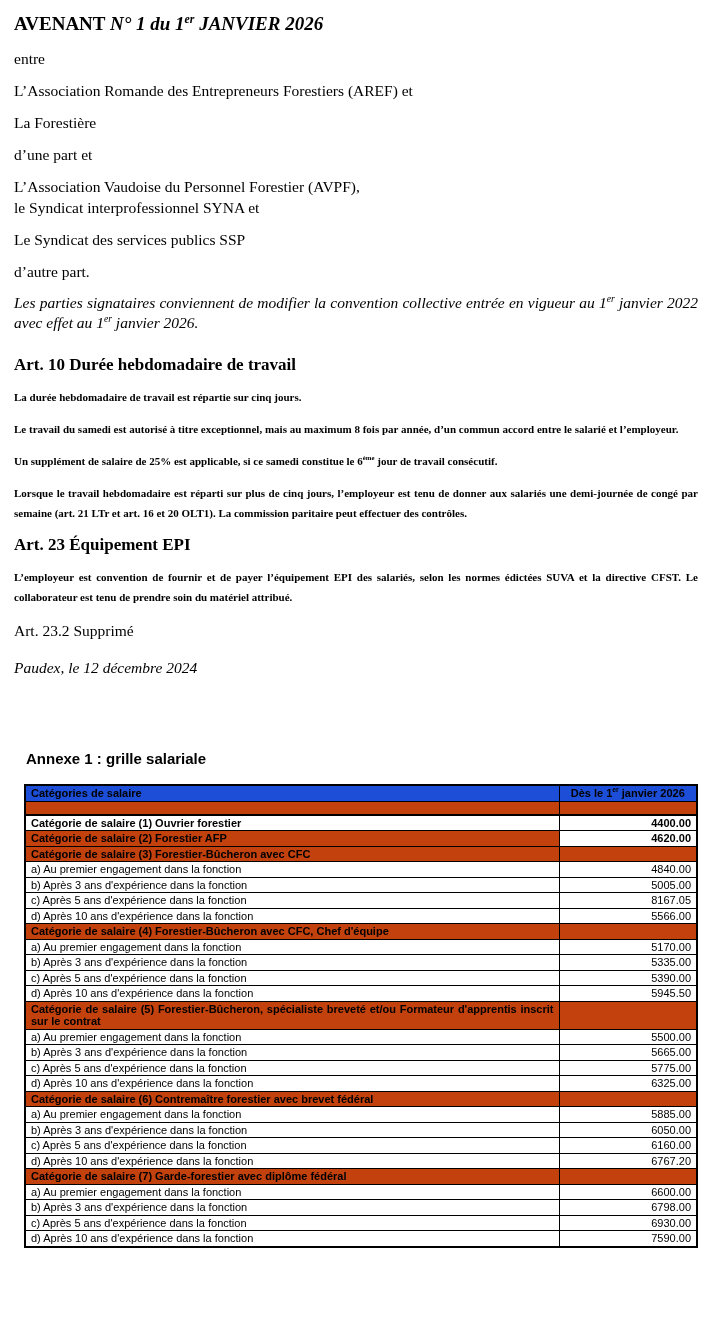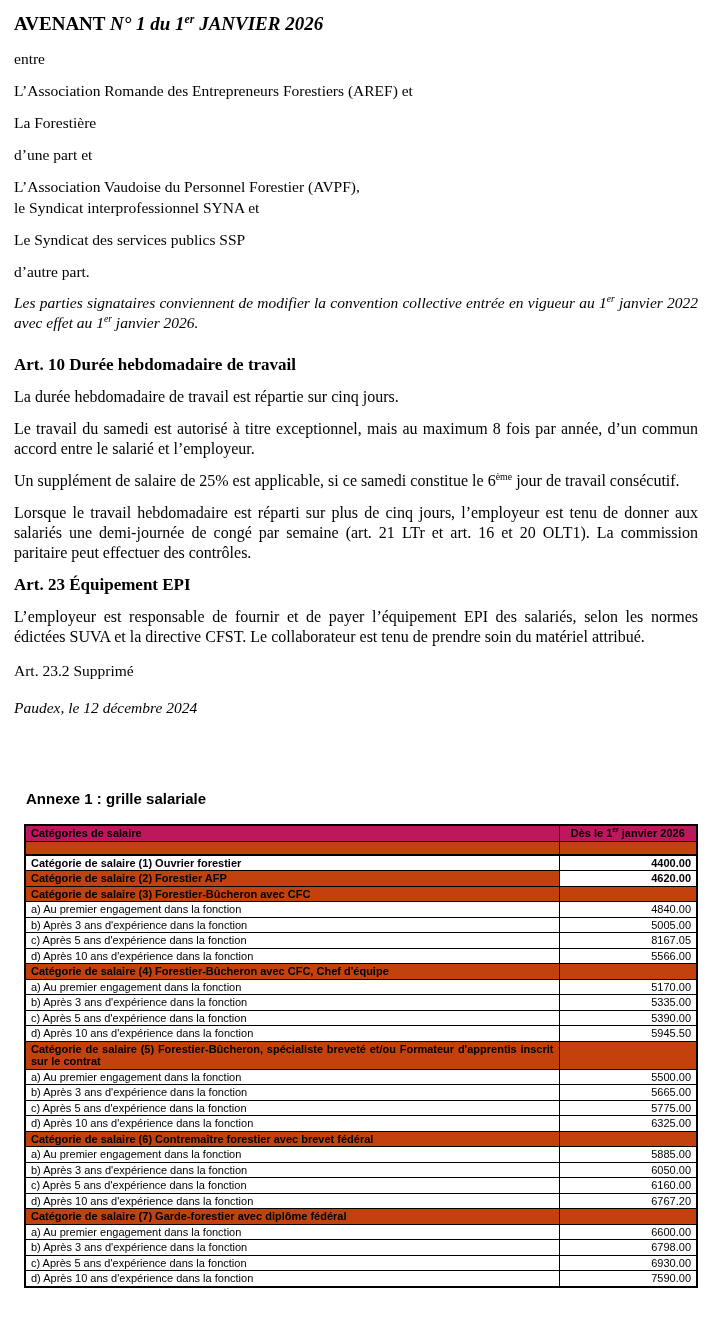--- a/index.html
+++ b/index.html
@@ -13,42 +13,42 @@
   sup { font-size:0.62em; vertical-align:super; line-height:0; }
 
   .doc-title { font-size:19px; font-weight:bold; margin:0 0 13px 0; }
   .doc-title .it { font-style:italic; }
 
   .party   { font-size:15.5px; line-height:21px; margin:0 0 11px 0; }
   .preamble{ font-size:15.5px; line-height:20px; margin:0 0 22px 0;
              font-style:italic; text-align:justify; }
 
   .art-heading { font-size:17px; font-weight:bold; margin:5px 0 12px 0; }
-  .body-p  { font-size:16px; line-height:20px; margin:0 0 12px 0; text-align:justify; }
+  .body-p  { font-size:11px; line-height:20px; margin:0 0 12px 0; text-align:justify;font-weight:bold; }
   .plain-p { font-size:15.5px; line-height:20px; margin:14px 0 0 0; }
   .dateline{ font-size:15.5px; line-height:20px; font-style:italic; margin:17px 0 0 0; }
 
   .annexe-heading {
     font-family:"Liberation Sans", sans-serif;
     font-size:15px; font-weight:bold; margin:72px 0 17px 12px;
   }
 
   table.salary-table {
     border-collapse:collapse; table-layout:fixed;
     margin-left:10px; width:672px;
     font-family:"Liberation Sans", sans-serif; font-size:11px;
     border:2px solid #000;
   }
   .salary-table th, .salary-table td {
     border:1px solid #000; padding:1px 5px; vertical-align:top;
     line-height:12.5px; overflow:hidden;
   }
   .salary-table col.c-label { width:534px; }
   .salary-table col.c-value { width:138px; }
-  .salary-table thead th { background:#be185d; text-align:left; }
+  .salary-table thead th { background:#1d4ed8; text-align:left; }
   .salary-table thead th.value-head { text-align:center; }
   .salary-table td.value-cell { text-align:right; }
   .salary-table tr.category td { font-weight:bold; }
   .salary-table td.label-cell { text-align:justify; }
   .salary-table td.gray { background:#c2410c; }
   .salary-table tr.spacer td { height:10px; }
   .salary-table tbody tr:nth-child(2) td { border-top:2.5px solid #000; }
 </style>
 </head>
 <body>
@@ -67,21 +67,21 @@
 
   <p class="preamble"><span>Les parties signataires conviennent de modifier la convention collective entrée en vigueur au 1</span><sup>er</sup><span> janvier 2022 avec effet au 1</span><sup>er</sup><span> janvier 2026.</span></p>
 
   <h2 class="art-heading">Art. 10 Durée hebdomadaire de travail</h2>
   <p class="body-p">La durée hebdomadaire de travail est répartie sur cinq jours.</p>
   <p class="body-p">Le travail du samedi est autorisé à titre exceptionnel, mais au maximum 8 fois par année, d’un commun accord entre le salarié et l’employeur.</p>
   <p class="body-p"><span>Un supplément de salaire de 25% est applicable, si ce samedi constitue le 6</span><sup>ème</sup><span> jour de travail consécutif.</span></p>
   <p class="body-p">Lorsque le travail hebdomadaire est réparti sur plus de cinq jours, l’employeur est tenu de donner aux salariés une demi-journée de congé par semaine (art. 21 LTr et art. 16 et 20 OLT1). La commission paritaire peut effectuer des contrôles.</p>
 
   <h2 class="art-heading">Art. 23 Équipement EPI</h2>
-  <p class="body-p">L’employeur est responsable de fournir et de payer l’équipement EPI des salariés, selon les normes édictées SUVA et la directive CFST. Le collaborateur est tenu de prendre soin du matériel attribué.</p>
+  <p class="body-p">L’employeur est convention de fournir et de payer l’équipement EPI des salariés, selon les normes édictées SUVA et la directive CFST. Le collaborateur est tenu de prendre soin du matériel attribué.</p>
 
   <p class="plain-p">Art. 23.2 Supprimé</p>
 
   <p class="dateline">Paudex, le 12 décembre 2024</p>
 
   <h3 class="annexe-heading">Annexe 1 : grille salariale</h3>
 
   <table class="salary-table">
     <colgroup>
         <col class="c-label">

